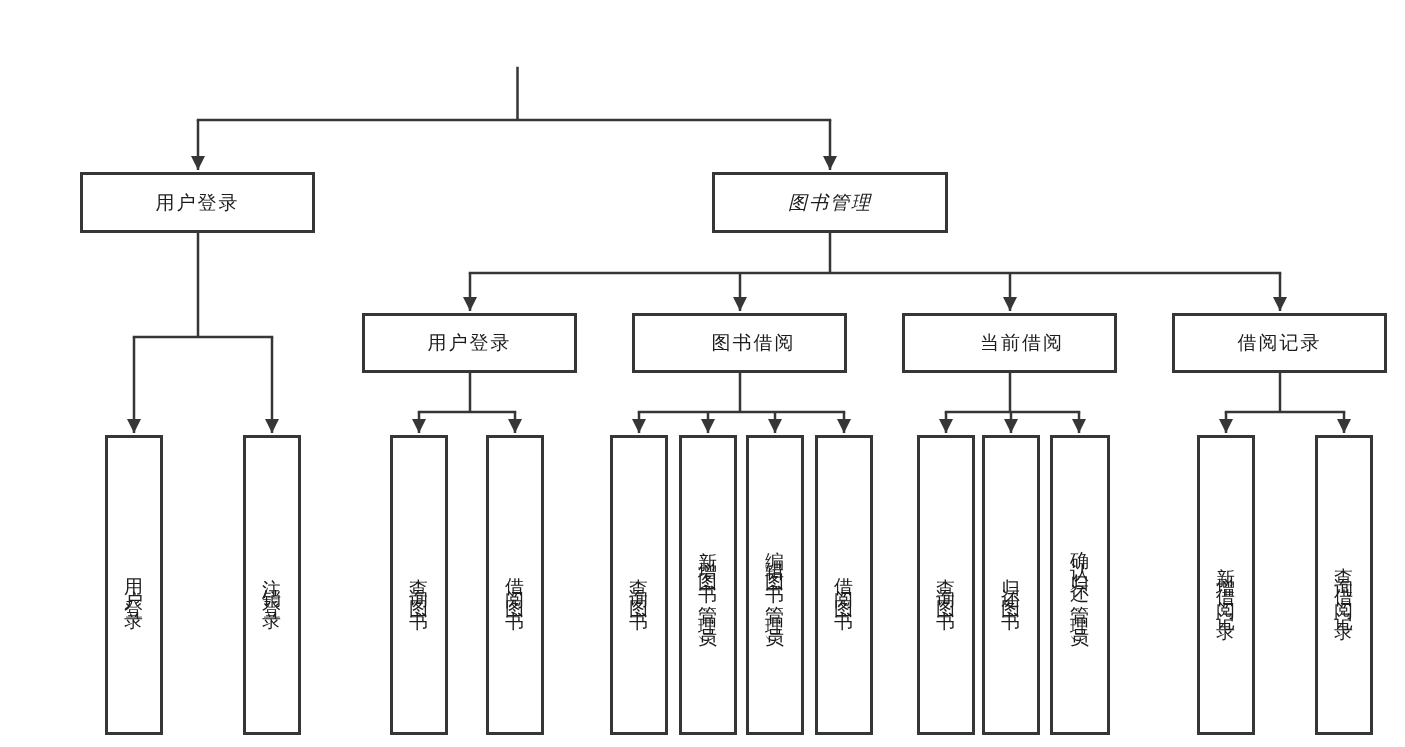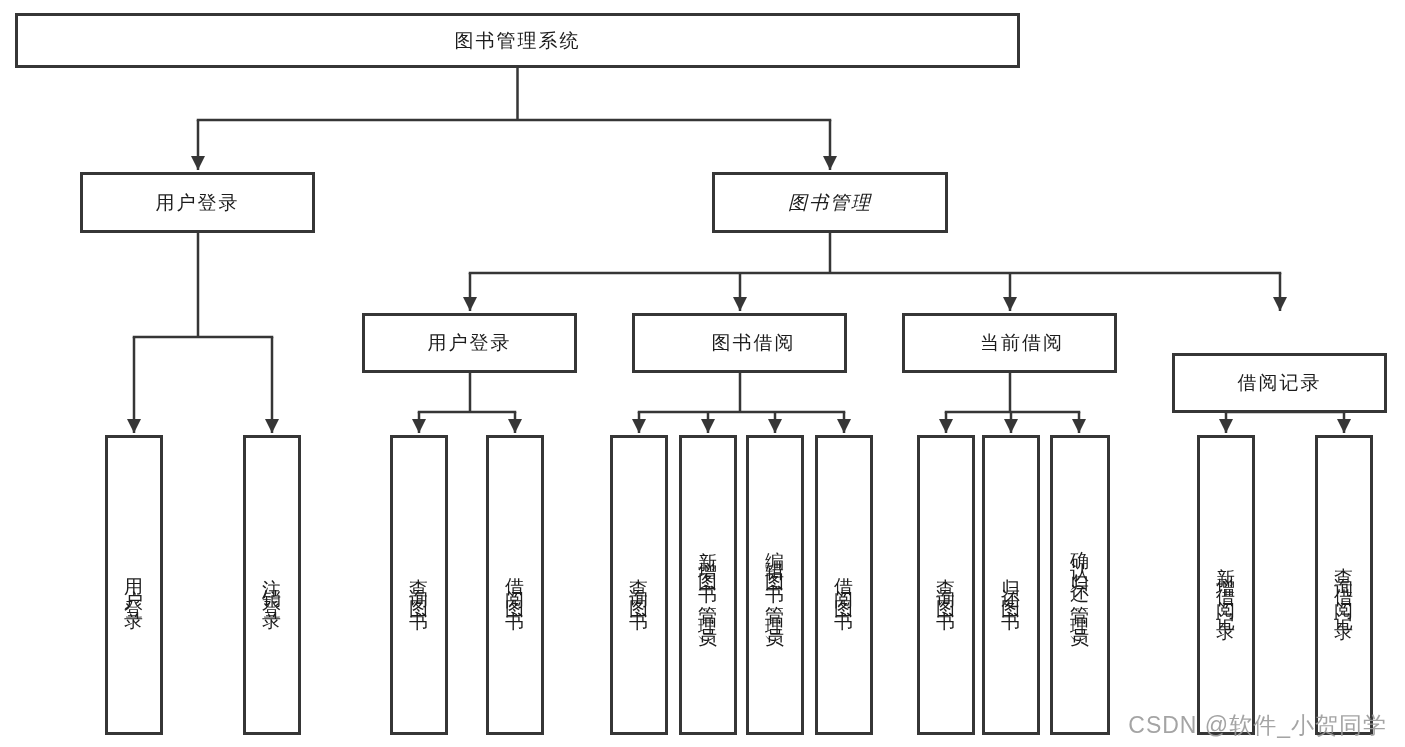--- a/index.html
+++ b/index.html
@@ -87,29 +87,28 @@
       <line x1="775" y1="412" x2="775" y2="433" marker-end="url(#arrowhead)"></line>
       <line x1="844" y1="412" x2="844" y2="433" marker-end="url(#arrowhead)"></line>
       <line x1="946" y1="412" x2="946" y2="433" marker-end="url(#arrowhead)"></line>
       <line x1="1011" y1="412" x2="1011" y2="433" marker-end="url(#arrowhead)"></line>
       <line x1="1079" y1="412" x2="1079" y2="433" marker-end="url(#arrowhead)"></line>
       <line x1="1226" y1="412" x2="1226" y2="433" marker-end="url(#arrowhead)"></line>
       <line x1="1344" y1="412" x2="1344" y2="433" marker-end="url(#arrowhead)"></line>
     </g>
   </svg>
 
-  <div class="node hnode" style="left:15px; top:13px; width:1005px; height:55px;">图书管理系统</div>
 
   <div class="node hnode" style="left:80px; top:172px; width:235px; height:61px;">用户登录</div>
   <div class="node hnode" style="left:712px; top:172px; width:236px; height:61px;font-style:italic;">图书管理</div>
 
   <div class="node hnode" style="left:362px; top:313px; width:215px; height:60px;">用户登录</div>
   <div class="node hnode" style="left:632px; top:313px; width:215px; height:60px;padding-left:28px;">图书借阅</div>
   <div class="node hnode" style="left:902px; top:313px; width:215px; height:60px;padding-left:25px;">当前借阅</div>
-  <div class="node hnode" style="left:1172px; top:313px; width:215px; height:60px;margin-top:40px;">借阅记录</div>
+  <div class="node hnode" style="left:1172px; top:313px; width:215px; height:60px;">借阅记录</div>
 
   <div class="node vnode" style="left:105px; top:435px; width:58px; height:300px;">
     <span>用户登录</span>
   </div>
   <div class="node vnode" style="left:243px; top:435px; width:58px; height:300px;">
     <span>注销登录</span>
   </div>
 
   <div class="node vnode" style="left:390px; top:435px; width:58px; height:300px;">
     <span>查询图书</span>
@@ -141,15 +140,14 @@
     <span>确认归还（管理员）</span>
   </div>
 
   <div class="node vnode" style="left:1197px; top:435px; width:58px; height:300px;">
     <span>新增借阅记录</span>
   </div>
   <div class="node vnode" style="left:1315px; top:435px; width:58px; height:300px;">
     <span>查询借阅记录</span>
   </div>
 
-  <div class="watermark">CSDN @软件_小贺同学</div>
 
 </div>
 
 </body></html>

